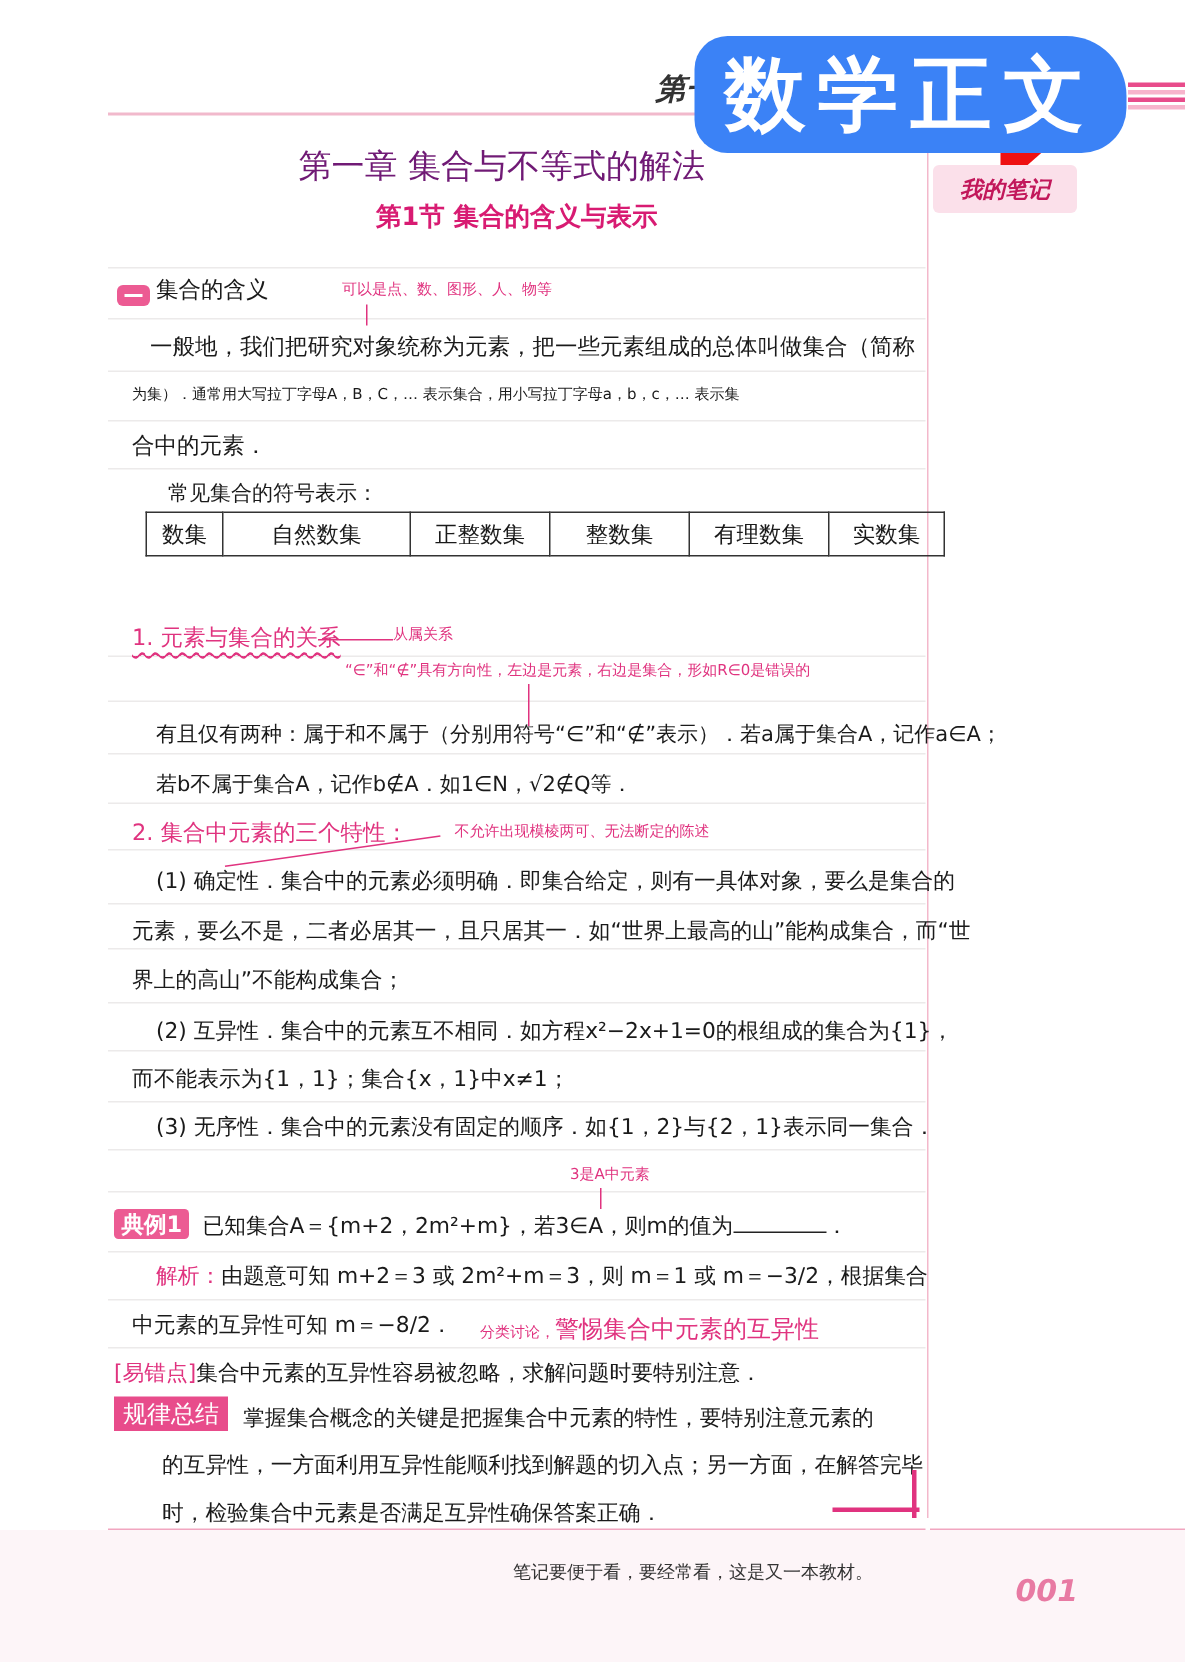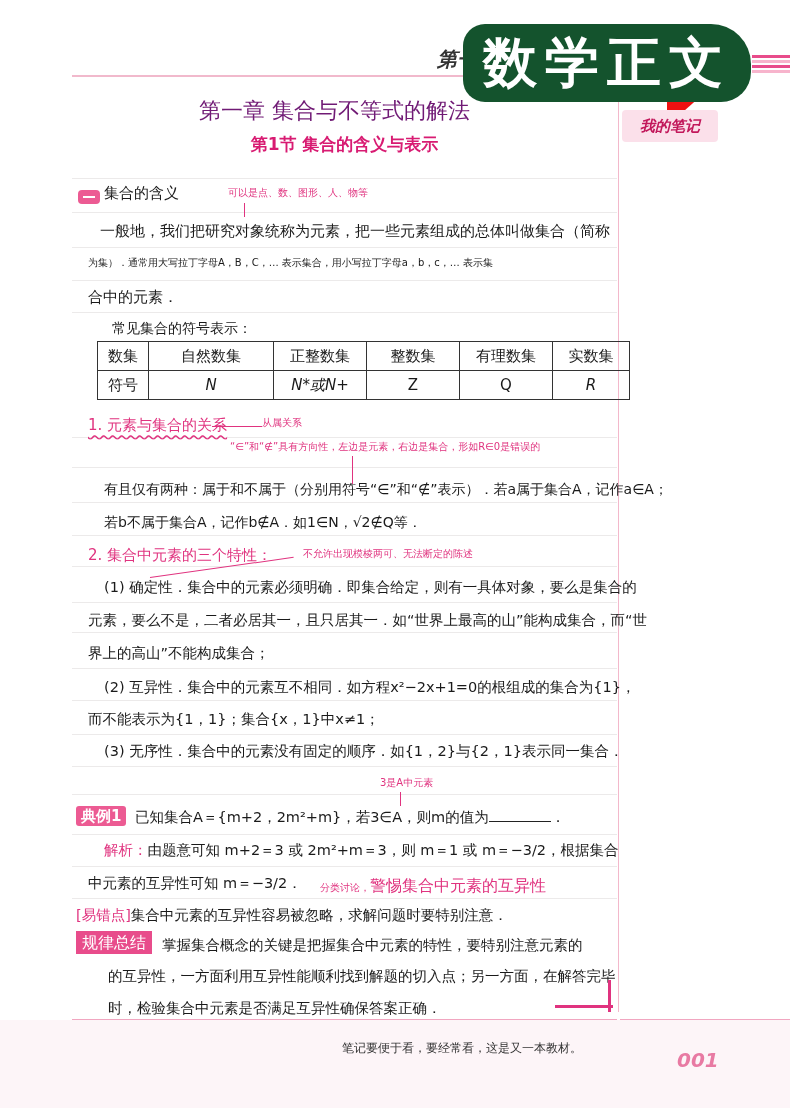--- a/index.html
+++ b/index.html
@@ -14,21 +14,21 @@
   .top-rule { left:72px; top:75px; width:545px; height:2px; background:#f1b9cc; }
   .right-stripes { left:752px; top:55px; width:38px; height:24px; }
   .right-stripes div { height:3px; margin-bottom:2px; background:#e84c8b; }
   .right-stripes div:nth-child(2){ background:#f7b4cc; }
   .right-stripes div:nth-child(4){ background:#f7b4cc; }
   .notes-divider { left:618px; top:100px; width:1px; height:912px; background:#f3b8cb; }
   .bottom-rule { left:72px; top:1019px; width:545px; height:1px; background:#f1a6c0; }
   .bottom-rule2 { left:620px; top:1019px; width:170px; height:1px; background:#f1a6c0; }
   .header-chapter { left:437px; top:46px; font-size:20px; font-weight:bold; font-style:italic; color:#333; }
   .banner {
-    left:463px; top:24px; width:288px; height:78px; background:#14532d;
+    left:463px; top:24px; width:288px; height:78px; background:#3b82f6;
     border-radius:22px 40px 30px 22px; color:#fff; font-size:54px; font-weight:bold;
     display:flex; align-items:center; justify-content:center; letter-spacing:8px;
     font-family:"DejaVu Serif", serif;
   }
   .banner-tail {
     left:660px; top:96px; width:0; height:0;
     border-left:14px solid transparent; border-right:20px solid transparent;
     border-top:30px solid #ee1111; transform:skewX(-25deg);
   }
   .notes-tag {
@@ -113,28 +113,20 @@
   <table class="sym">
     <tbody>
         <tr>
       <td style="width:38px">数集</td>
       <td style="width:112px">自然数集</td>
       <td style="width:80px">正整数集</td>
       <td style="width:80px">整数集</td>
       <td style="width:80px">有理数集</td>
       <td style="width:64px">实数集</td>
     </tr>
-    <tr>
-      <td>符号</td>
-      <td style="font-style:italic">N</td>
-      <td style="font-style:italic">N*或N+</td>
-      <td>Z</td>
-      <td>Q</td>
-      <td style="font-style:italic">R</td>
-    </tr>
   </tbody>
     </table>
 </div>
 
 <div class="abs line pink" style="left:88px; top:416px;"><span class="wavy">1. 元素与集合的关系</span></div>
 <div class="abs" style="left:212px; top:426px; width:50px; height:1px; background:#e0337f;"></div>
 <div class="abs anno" style="left:262px; top:416px;">从属关系</div>
 <div class="abs anno" style="left:230px; top:440px;">“∈”和“∉”具有方向性，左边是元素，右边是集合，形如R∈0是错误的</div>
 <div class="abs arrow-up" style="left:352px; top:456px; height:28px;"></div>
 <div class="abs line" style="left:104px; top:481px; font-size:14px;">有且仅有两种：属于和不属于（分别用符号“∈”和“∉”表示）．若a属于集合A，记作a∈A；</div>
@@ -148,21 +140,21 @@
 <div class="abs line" style="left:88px; top:644px; font-size:14.5px;">界上的高山”不能构成集合；</div>
 <div class="abs line" style="left:104px; top:678px; font-size:14.5px;">(2) 互异性．集合中的元素互不相同．如方程x²−2x+1=0的根组成的集合为{1}，</div>
 <div class="abs line" style="left:88px; top:710px; font-size:14.5px;">而不能表示为{1，1}；集合{x，1}中x≠1；</div>
 <div class="abs line" style="left:104px; top:742px; font-size:14.5px;">(3) 无序性．集合中的元素没有固定的顺序．如{1，2}与{2，1}表示同一集合．</div>
 
 <div class="abs anno" style="left:380px; top:776px;">3是A中元素</div>
 <div class="abs arrow-up" style="left:400px; top:792px; height:14px;"></div>
 <div class="abs" style="left:76px; top:806px;"><span class="pill">典例1</span></div>
 <div class="abs line" style="left:135px; top:808px; font-size:14.5px;"><span>已知集合A＝{m+2，2m²+m}，若3∈A，则m的值为</span><span class="blank"></span>．</div>
 <div class="abs line" style="left:104px; top:841px; font-size:14.5px;"><span class="pink">解析：</span><span>由题意可知 m+2＝3 或 2m²+m＝3，则 m＝1 或 m＝−3/2，根据集合</span></div>
-<div class="abs line" style="left:88px; top:874px; font-size:14.5px;">中元素的互异性可知 m＝−3/2．</div>
+<div class="abs line" style="left:88px; top:874px; font-size:14.5px;">中元素的互异性可知 m＝−8/2．</div>
 <div class="abs" style="left:320px; top:876px; white-space:nowrap;"><span class="anno">分类讨论，</span><span style="font-size:16px; color:#e0337f;">警惕集合中元素的互异性</span></div>
 
 <div class="abs line" style="left:76px; top:906px; font-size:14.5px;"><span class="pink">[易错点]</span><span>集合中元素的互异性容易被忽略，求解问题时要特别注意．</span></div>
 
 <div class="abs" style="left:76px; top:933px;"><span class="pill2">规律总结</span></div>
 <div class="abs line" style="left:162px; top:936px; font-size:14.5px;">掌握集合概念的关键是把握集合中元素的特性，要特别注意元素的</div>
 <div class="abs line" style="left:108px; top:967px; font-size:14.5px;">的互异性，一方面利用互异性能顺利找到解题的切入点；另一方面，在解答完毕</div>
 <div class="abs line" style="left:108px; top:999px; font-size:14.5px;">时，检验集合中元素是否满足互异性确保答案正确．</div>
 <div class="abs pen-mark"></div>
 <div class="abs pen-mark-v"></div>

